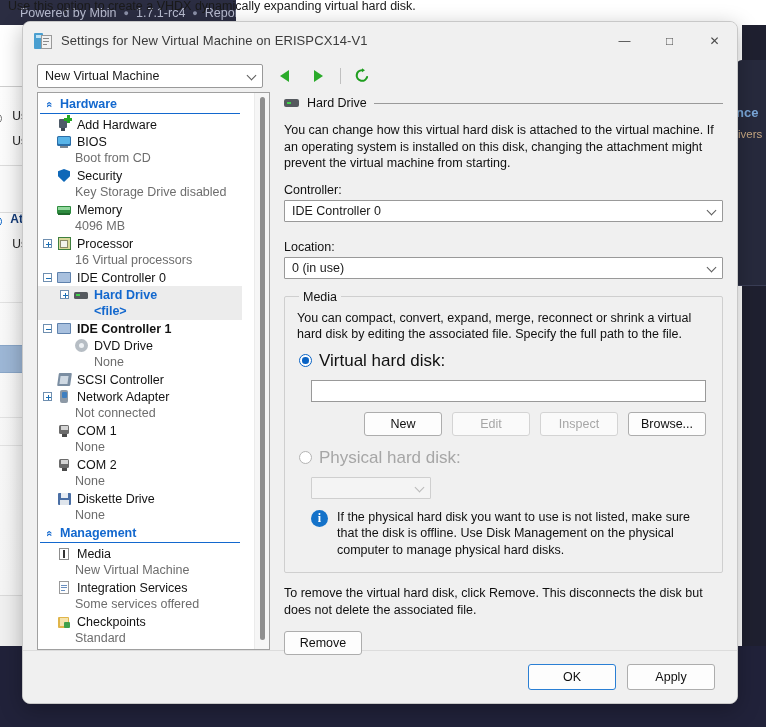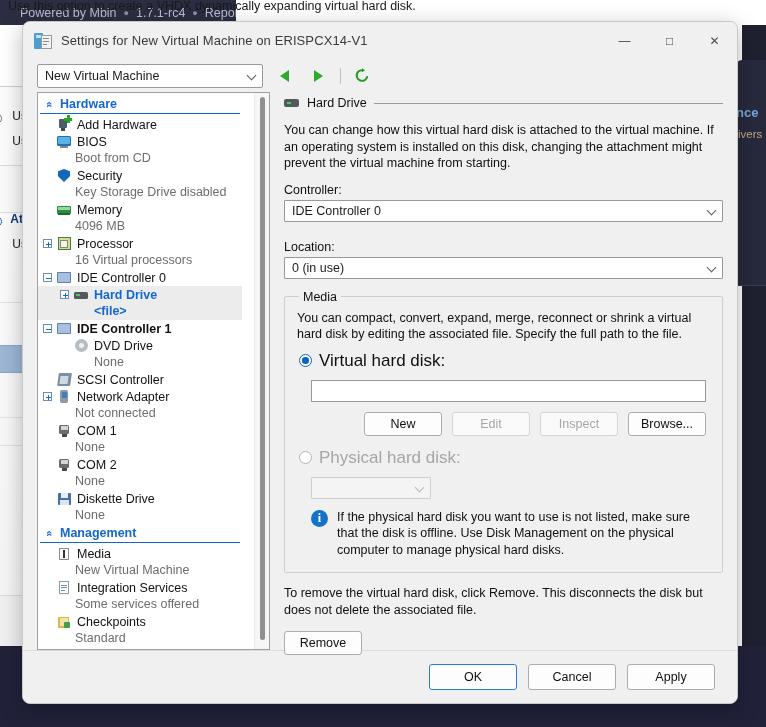--- a/index.html
+++ b/index.html
@@ -830,17 +830,16 @@
 
       <div class="remove-row">
         <div class="btn">Remove</div>
       </div>
 
     </div>
   </div>
 
   <div id="footer">
     <div class="btn default">OK</div>
-    <div class="btn">Cancel</div>
     <div class="btn">Apply</div>
   </div>
 
 </div>
 
 </body></html>

